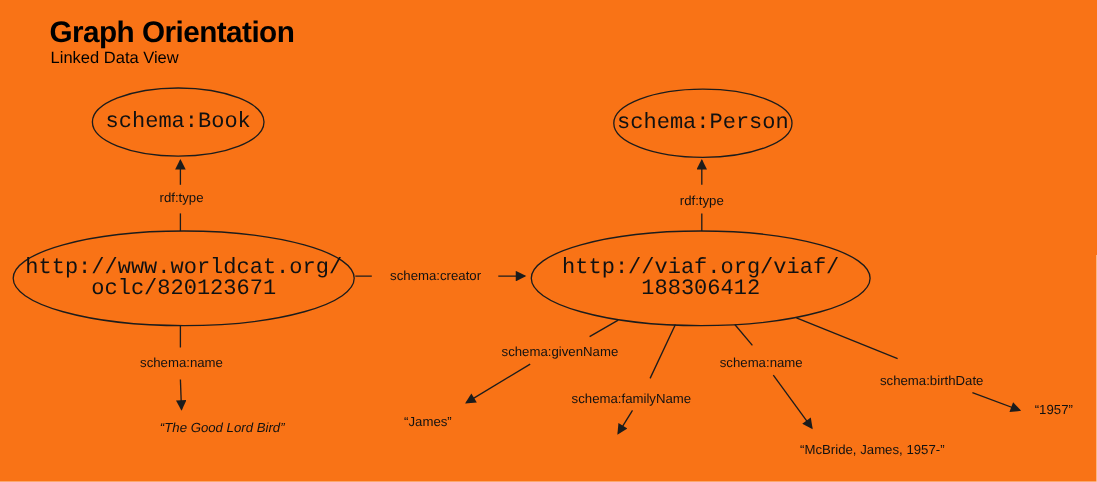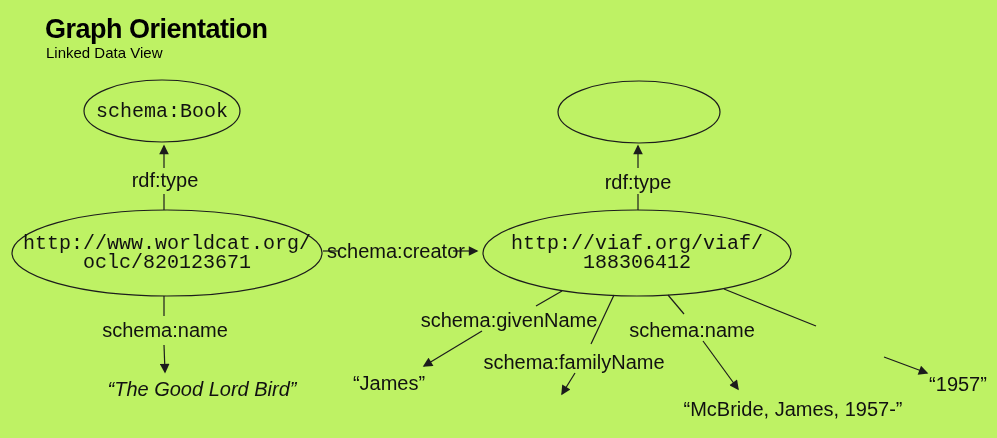--- a/index.html
+++ b/index.html
@@ -1,30 +1,30 @@
 <!DOCTYPE html>
 <html><head>
 <meta charset="utf-8">
 <style>
   html, body { margin: 0; padding: 0; background: #ffffff; }
   .stage {
     position: relative;
     width: 997px;
     height: 438px;
-    background: #bef264;
+    background: #f97316;
     font-family: "Liberation Sans", sans-serif;
     color: #000000;
     overflow: hidden;
   }
   .stage svg { position: absolute; left: 0; top: 0; }
   .lbl {
     position: absolute;
     transform: translate(-50%, -50%);
     white-space: nowrap;
-    font-size: 20px;
+    font-size: 12px;
     color: #111111;
   }
   .mono {
     font-family: "Liberation Mono", "DejaVu Sans Mono", monospace;
     font-size: 20px;
     text-align: center;
     line-height: 19px;
   }
   .title {
     position: absolute;
@@ -86,38 +86,40 @@
 
       <line x1="724" y1="289" x2="816" y2="326"></line>
       <line x1="884" y1="357" x2="927" y2="373" marker-end="url(#arrow)"></line>
     </g>
   </svg>
 
   <div class="title">Graph Orientation</div>
   <div class="subtitle">Linked Data View</div>
 
   <div class="lbl mono" style="left:162px; top:111px;">schema:Book</div>
+  <div class="lbl mono" style="left:639px; top:112px;">schema:Person</div>
 
   <div class="lbl mono" style="left:167px; top:253px;">
     <div>http://www.worldcat.org/</div>
     <div>oclc/820123671</div>
   </div>
 
   <div class="lbl mono" style="left:637px; top:253px;">
     <div>http://viaf.org/viaf/</div>
     <div>188306412</div>
   </div>
 
   <div class="lbl" style="left:165px; top:180px;">rdf:type</div>
   <div class="lbl" style="left:638px; top:182px;">rdf:type</div>
   <div class="lbl" style="left:396px; top:251px;">schema:creator</div>
   <div class="lbl" style="left:165px; top:330px;">schema:name</div>
   <div class="lbl" style="left:509px; top:320px;">schema:givenName</div>
   <div class="lbl" style="left:574px; top:362px;">schema:familyName</div>
   <div class="lbl" style="left:692px; top:330px;">schema:name</div>
+  <div class="lbl" style="left:847px; top:346px;">schema:birthDate</div>
 
   <div class="lbl lit-italic" style="left:166px; top:389px;">“The Good Lord Bird”</div>
   <div class="lbl" style="left:389px; top:383px;">“James”</div>
   <div class="lbl" style="left:552px; top:410px;margin-top:44px;">“McBride”</div>
   <div class="lbl" style="left:749px; top:409px;margin-left:44px;">“McBride, James, 1957-”</div>
-  <div class="lbl" style="left:958px; top:384px;">“1957”</div>
+  <div class="lbl" style="left:958px; top:372px;">“1957”</div>
 
 </div>
 
 </body></html>

